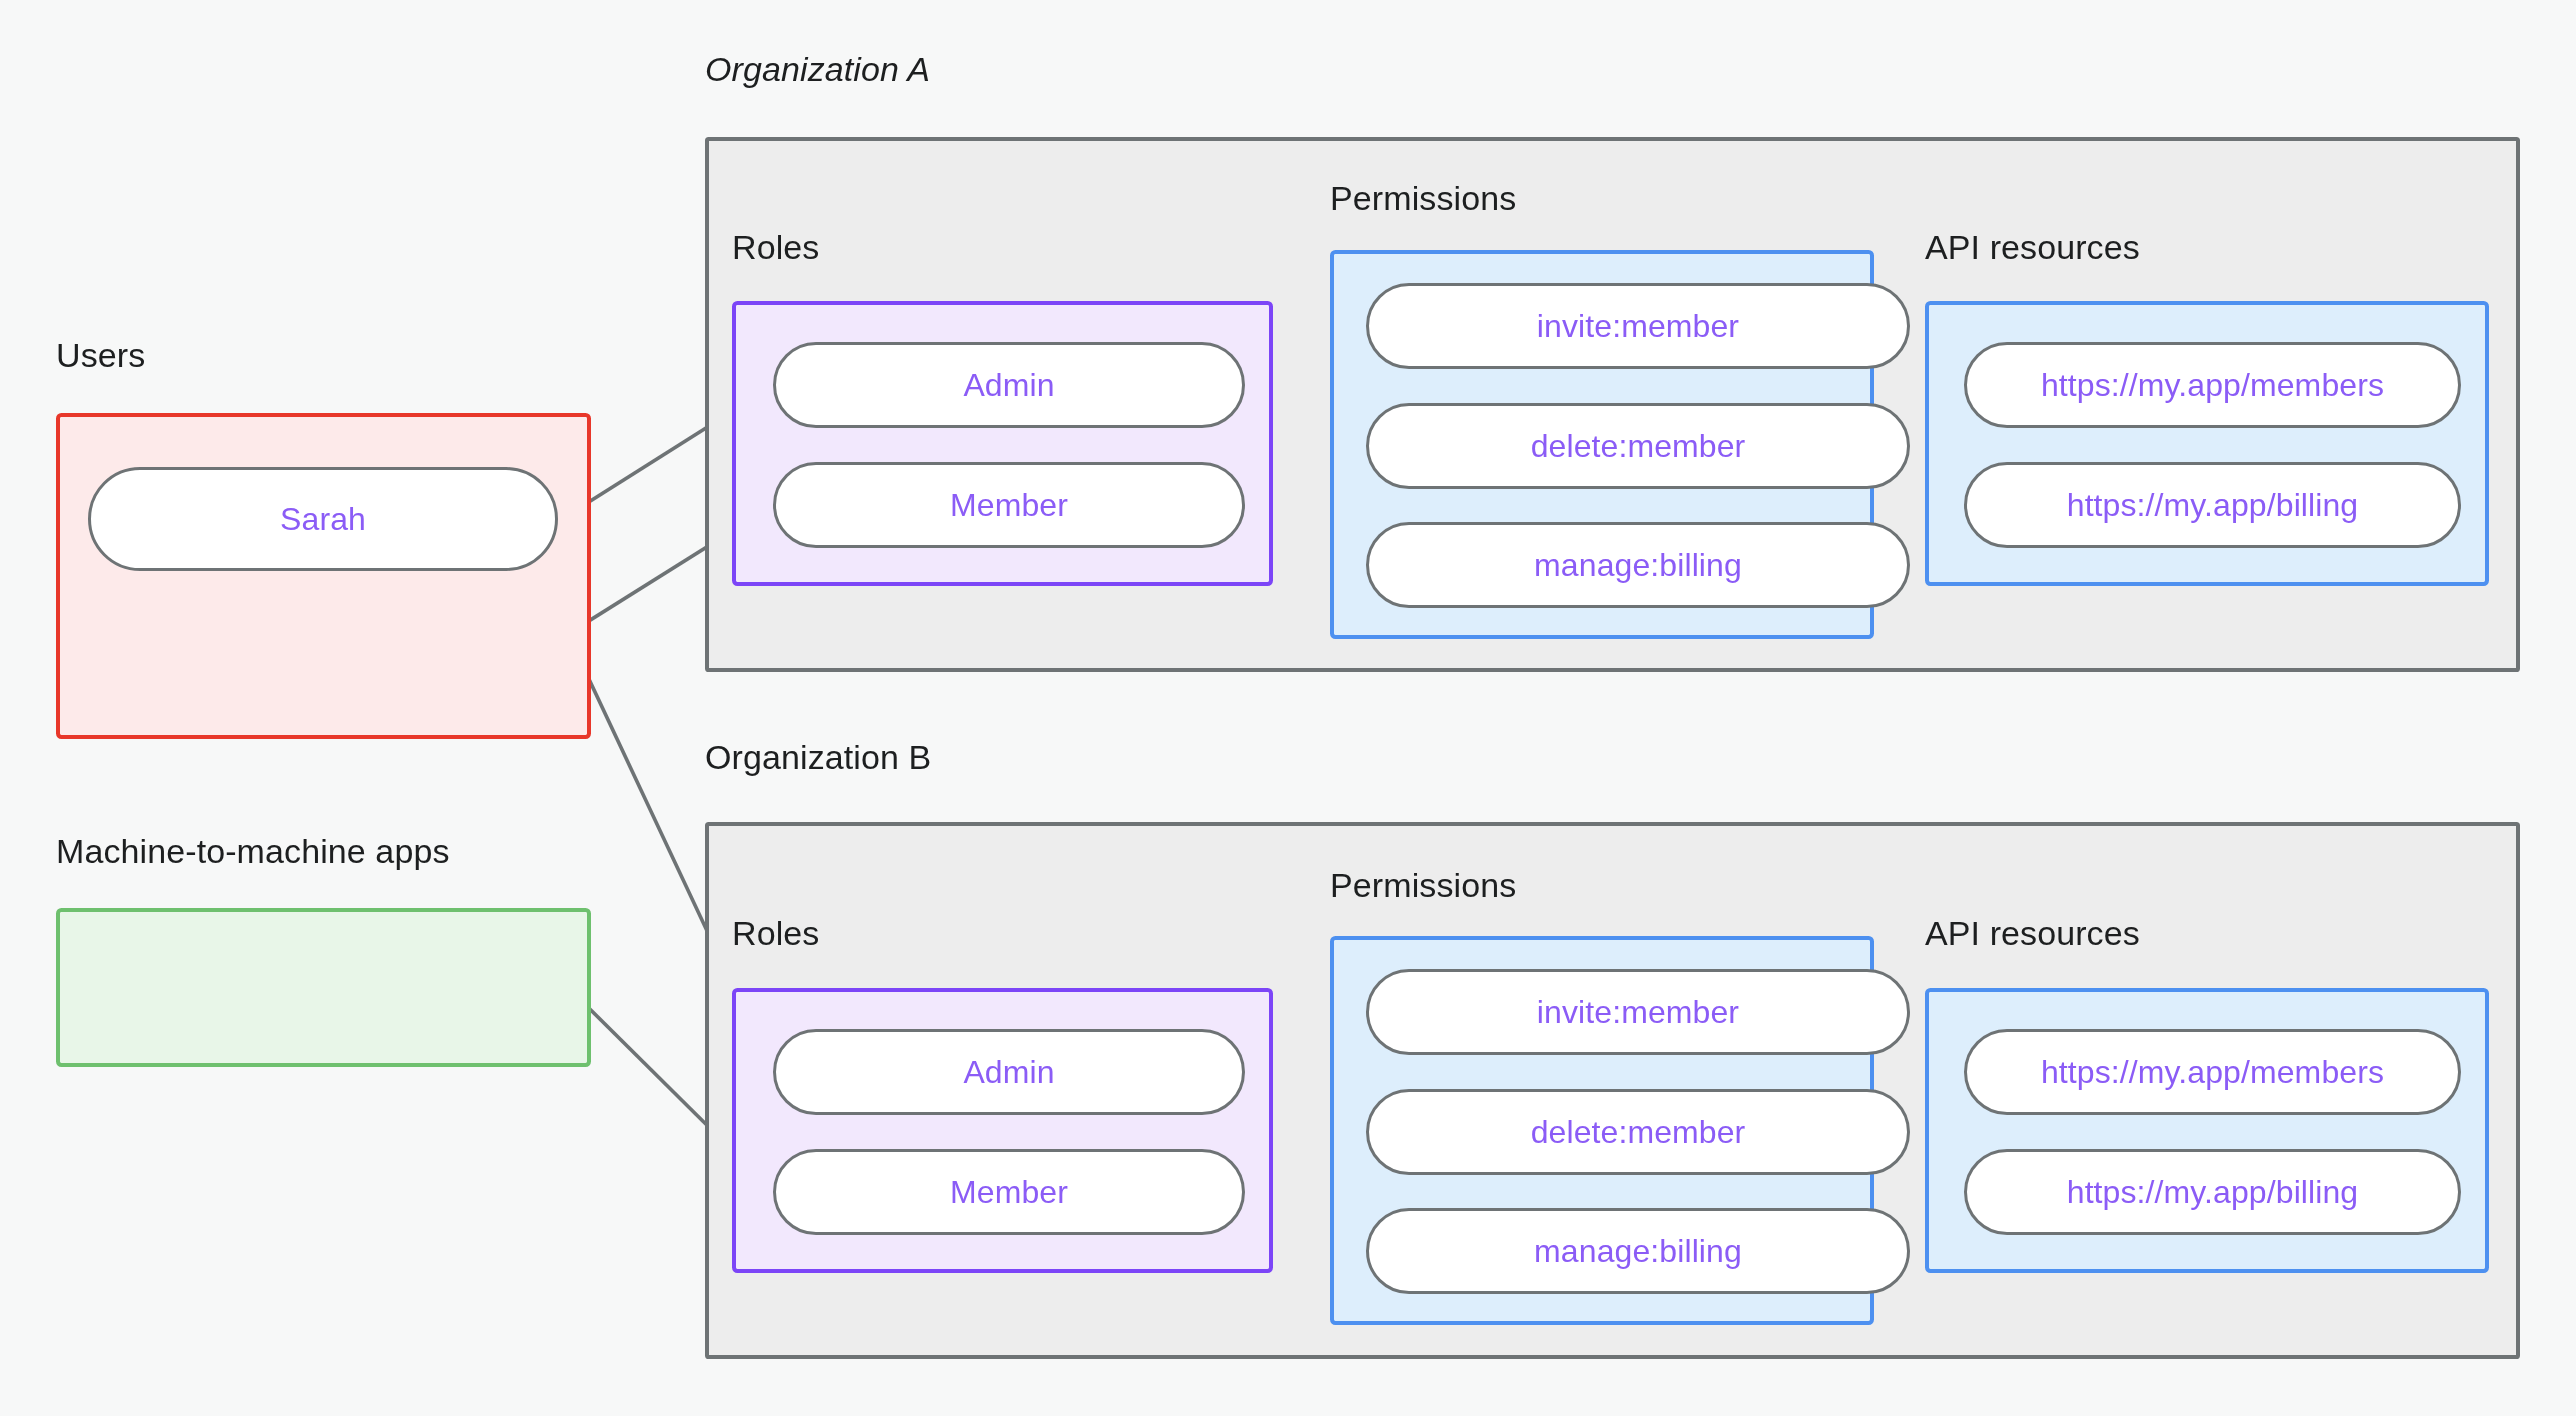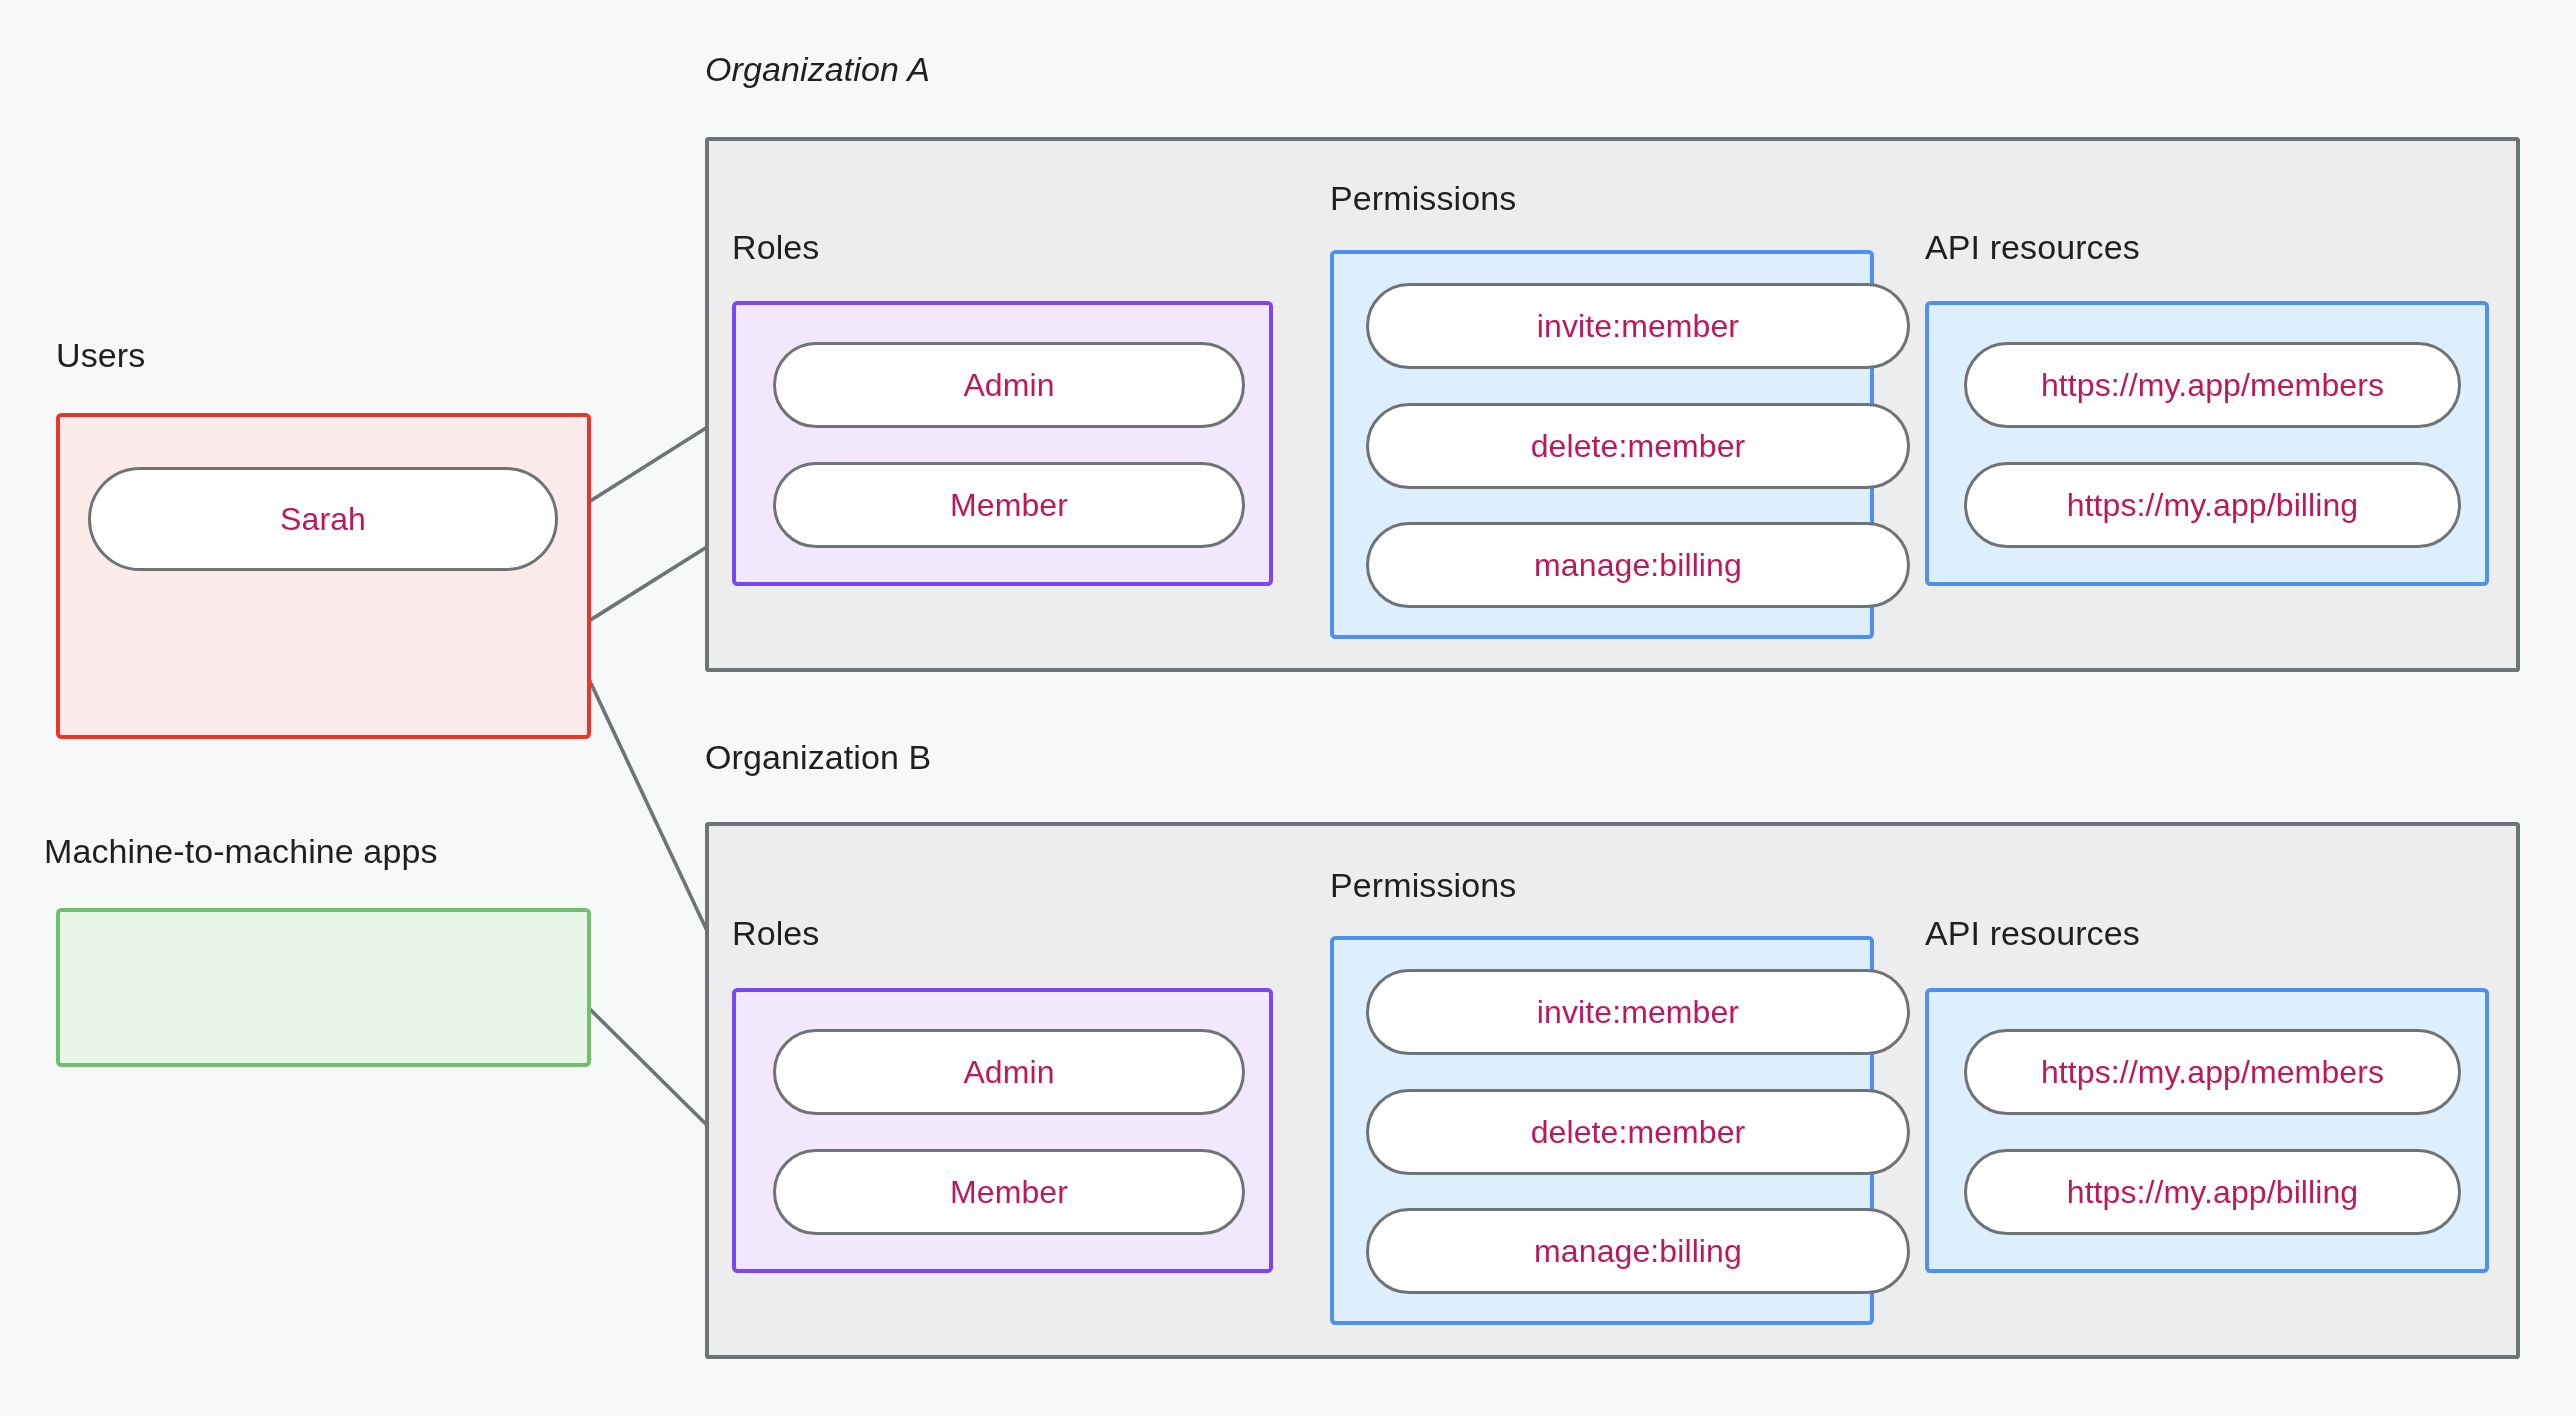--- a/index.html
+++ b/index.html
@@ -68,21 +68,21 @@
   .pill {
     position: absolute;
     box-sizing: border-box;
     background: #ffffff;
     border: 3.6px solid #6e7375;
     border-radius: 900px;
     display: flex;
     align-items: center;
     justify-content: center;
     font-size: 32px;
-    color: #be185d;
+    color: #8b5cf6;
     white-space: nowrap;
     letter-spacing: 0.1px;
   }
 
   
   #edges {
     position: absolute;
     left: 0;
     top: 0;
     width: 2576px;
@@ -146,21 +146,21 @@
     <circle class="edge-dot" cx="2180" cy="1322" r="12"></circle>
   </svg>
 
   <div class="caption" style="left:56px; top:337px;">Users</div>
 
   <div class="groupbox users-box" style="left:56px; top:413px; width:535px; height:326px;"></div>
 
   <div class="pill" style="left:88px; top:467px; width:470px; height:104px;">Sarah</div>
 
 
-  <div class="caption" style="left:44px; top:833px;">Machine-to-machine apps</div>
+  <div class="caption" style="left:56px; top:833px;">Machine-to-machine apps</div>
 
   <div class="groupbox m2m-box" style="left:56px; top:908px; width:535px; height:159px;"></div>
 
 
   <div class="caption" style="left:705px; top:51px;font-style:italic;">Organization A</div>
 
   <div class="groupbox org-panel" style="left:705px; top:137px; width:1815px; height:535px;"></div>
 
   <div class="caption" style="left:732px; top:229px;">Roles</div>
 

